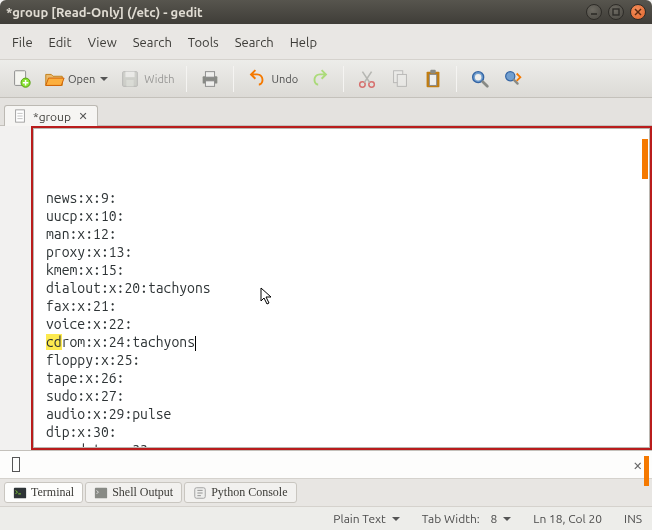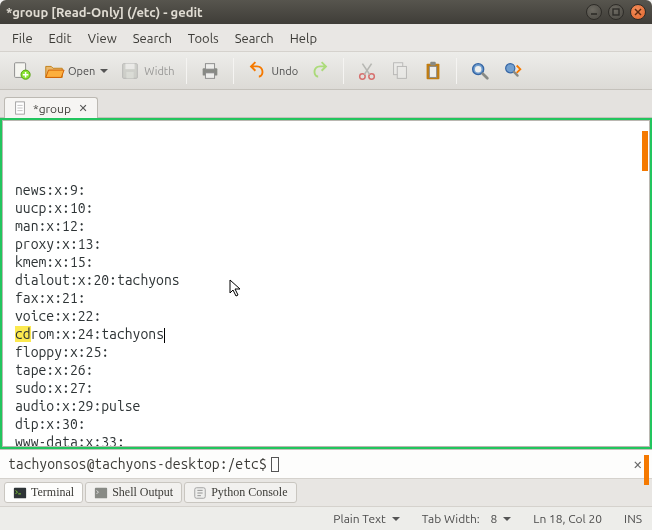--- a/index.html
+++ b/index.html
@@ -36,21 +36,21 @@
     background: radial-gradient(circle at 40% 35%, #6d6a62, #4a4842);
     color: #2a2925;
     border: 1px solid #2e2c28;
   }
   .win-btn.close {
     background: radial-gradient(circle at 40% 35%, #f28d5b, #e2662c);
     color: #5a2a10;
   }
   
   .menubar {
-    height: 28px;
+    height: 36px;
     background: #e9e7e4;
     display: flex;
     align-items: center;
     padding: 0 4px;
     border-bottom: 1px solid #d5d2cd;
   }
   .menubar .menu {
     padding: 2px 8px;
     cursor: default;
   }
@@ -119,23 +119,24 @@
     color: #555;
     border-radius: 2px;
   }
   .file-icon-sm {
     width: 14px; height: 14px;
   }
   
   .editor-wrap {
     flex: 1;
     display: flex;
-    background: #22c55e;
+    background: #b91c1c;
     padding: 2px;
     min-height: 0;
+    margin-left: 31px;
   }
   .editor {
     flex: 1;
     background: #fff;
     border: 1px solid #bab7b1;
     font-family: "Ubuntu Mono", "DejaVu Sans Mono", monospace;
     font-size: 14px;
     line-height: 18px;
     color: #2e3436;
     padding: 0 4px 0 12px;
@@ -374,21 +375,20 @@
   <div class="editor" id="editor">
     <div class="overview"></div>
     <div class="editor-lines" id="editor-lines"><div style="height: 10px; overflow: hidden;">        </div><div>news:x:9:</div><div>uucp:x:10:</div><div>man:x:12:</div><div>proxy:x:13:</div><div>kmem:x:15:</div><div>dialout:x:20:tachyons</div><div>fax:x:21:</div><div>voice:x:22:</div><div><span class="hilite">cd</span>rom:x:24:tachyons<span class="cursor"></span></div><div>floppy:x:25:</div><div>tape:x:26:</div><div>sudo:x:27:</div><div>audio:x:29:pulse</div><div>dip:x:30:</div><div>www-data:x:33:</div></div>
     <svg class="mouse-cursor" viewBox="0 0 14 20">
       <path d="M1 1 L1 14 L4 11 L7 17 L9 16 L6 10 L11 10 Z" fill="#fff" stroke="#000" stroke-width="1"></path>
     </svg>
   </div>
 </div>
 
 <div class="terminal-panel">
-  <span>tachyonsos@tachyons-desktop:/etc$</span>
   <span class="term-cursor"></span>
   <span class="panel-close">✕</span>
   <div class="panel-overview"></div>
 </div>
 
 <div class="panel-tabs">
   <div class="ptab active">
     <svg class="ptab-icon" viewBox="0 0 16 16">
         <rect x="1" y="2" width="14" height="12" rx="1" fill="#2e3436"></rect>
         <path d="M3 5l2 2-2 2M6 9h3" stroke="#8ae234" stroke-width="1" fill="none"></path>

